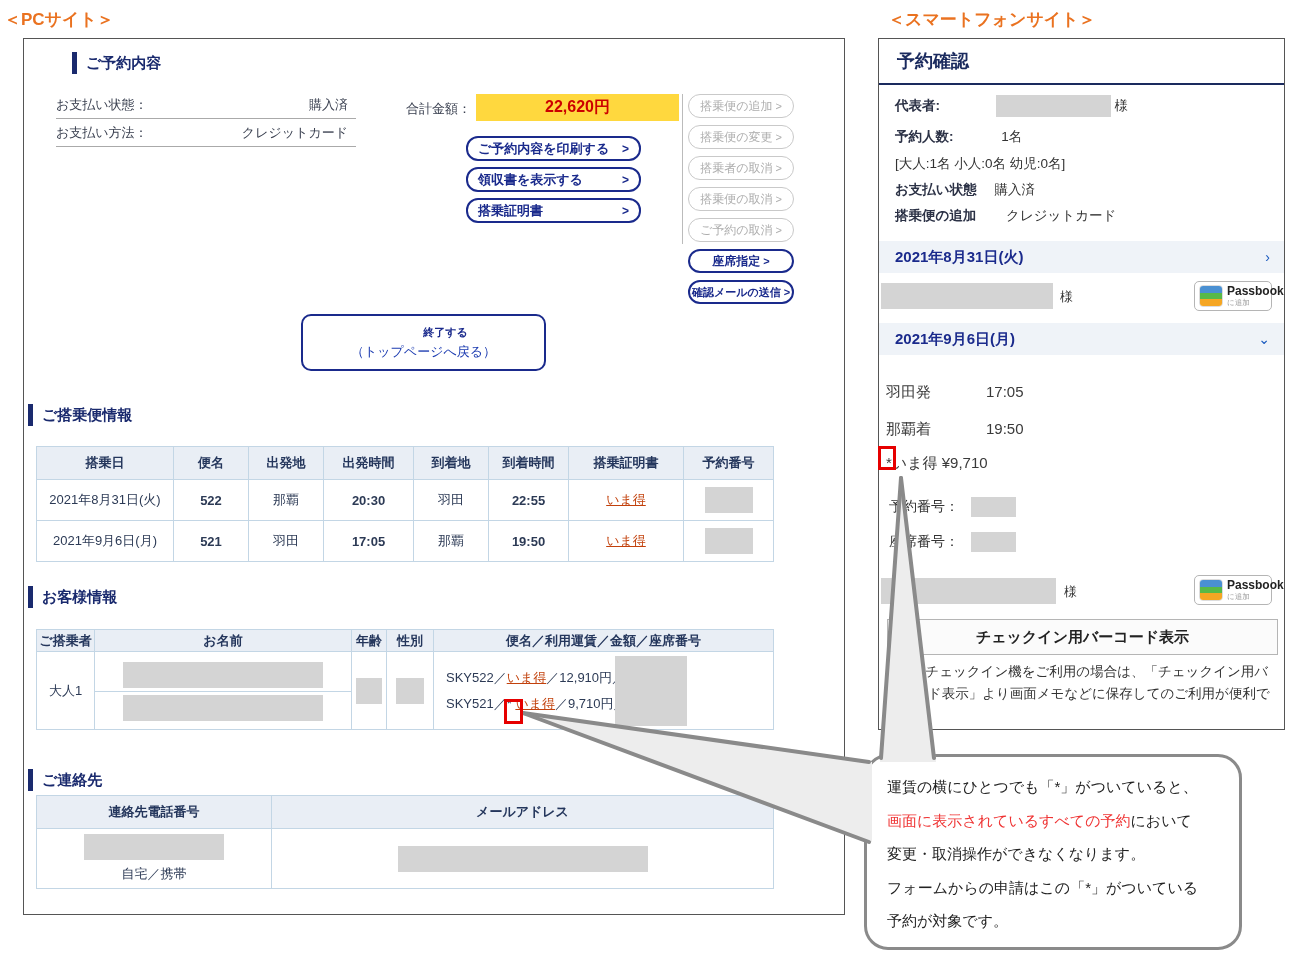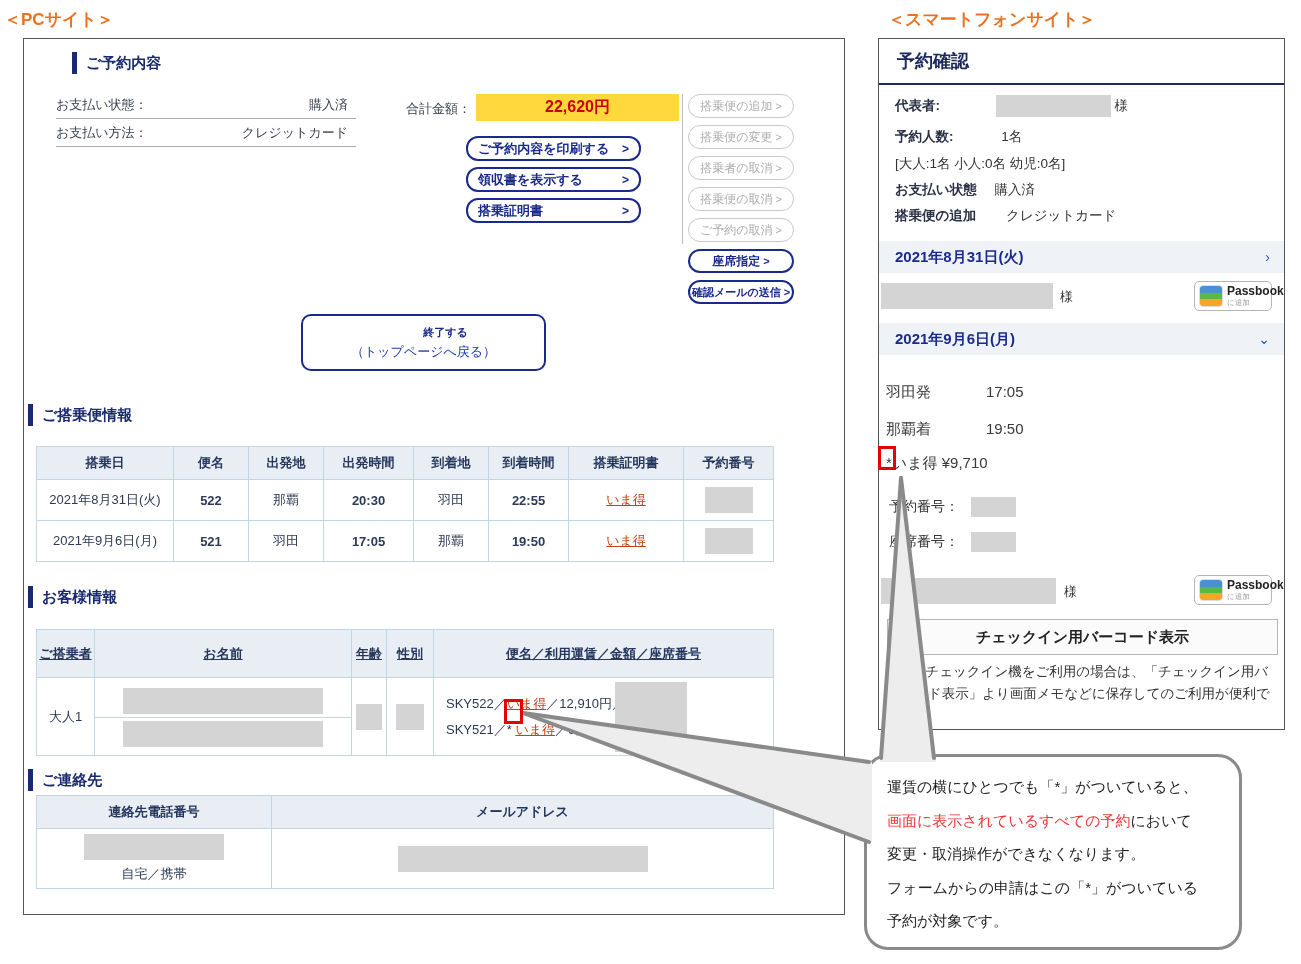--- a/index.html
+++ b/index.html
@@ -228,21 +228,21 @@
 
     <table class="grid" style="top:590px;">
       <colgroup>
           <col style="width:58px">
           <col style="width:257px">
           <col style="width:35px">
           <col style="width:47px">
           <col style="width:340px">
         </colgroup>
       <tbody>
-          <tr style="height:48px;text-decoration:underline;">
+          <tr style="height:22px;">
         <th>ご搭乗者</th>
         <th>お名前</th>
         <th>年齢</th>
         <th>性別</th>
         <th>便名／利用運賃／金額／座席番号</th>
       </tr>
       <tr style="height:78px;">
         <td>大人1</td>
         <td class="name-cell">
           <span class="redact" style="width:200px; height:26px; position:absolute; left:28px; top:10px;"></span>

